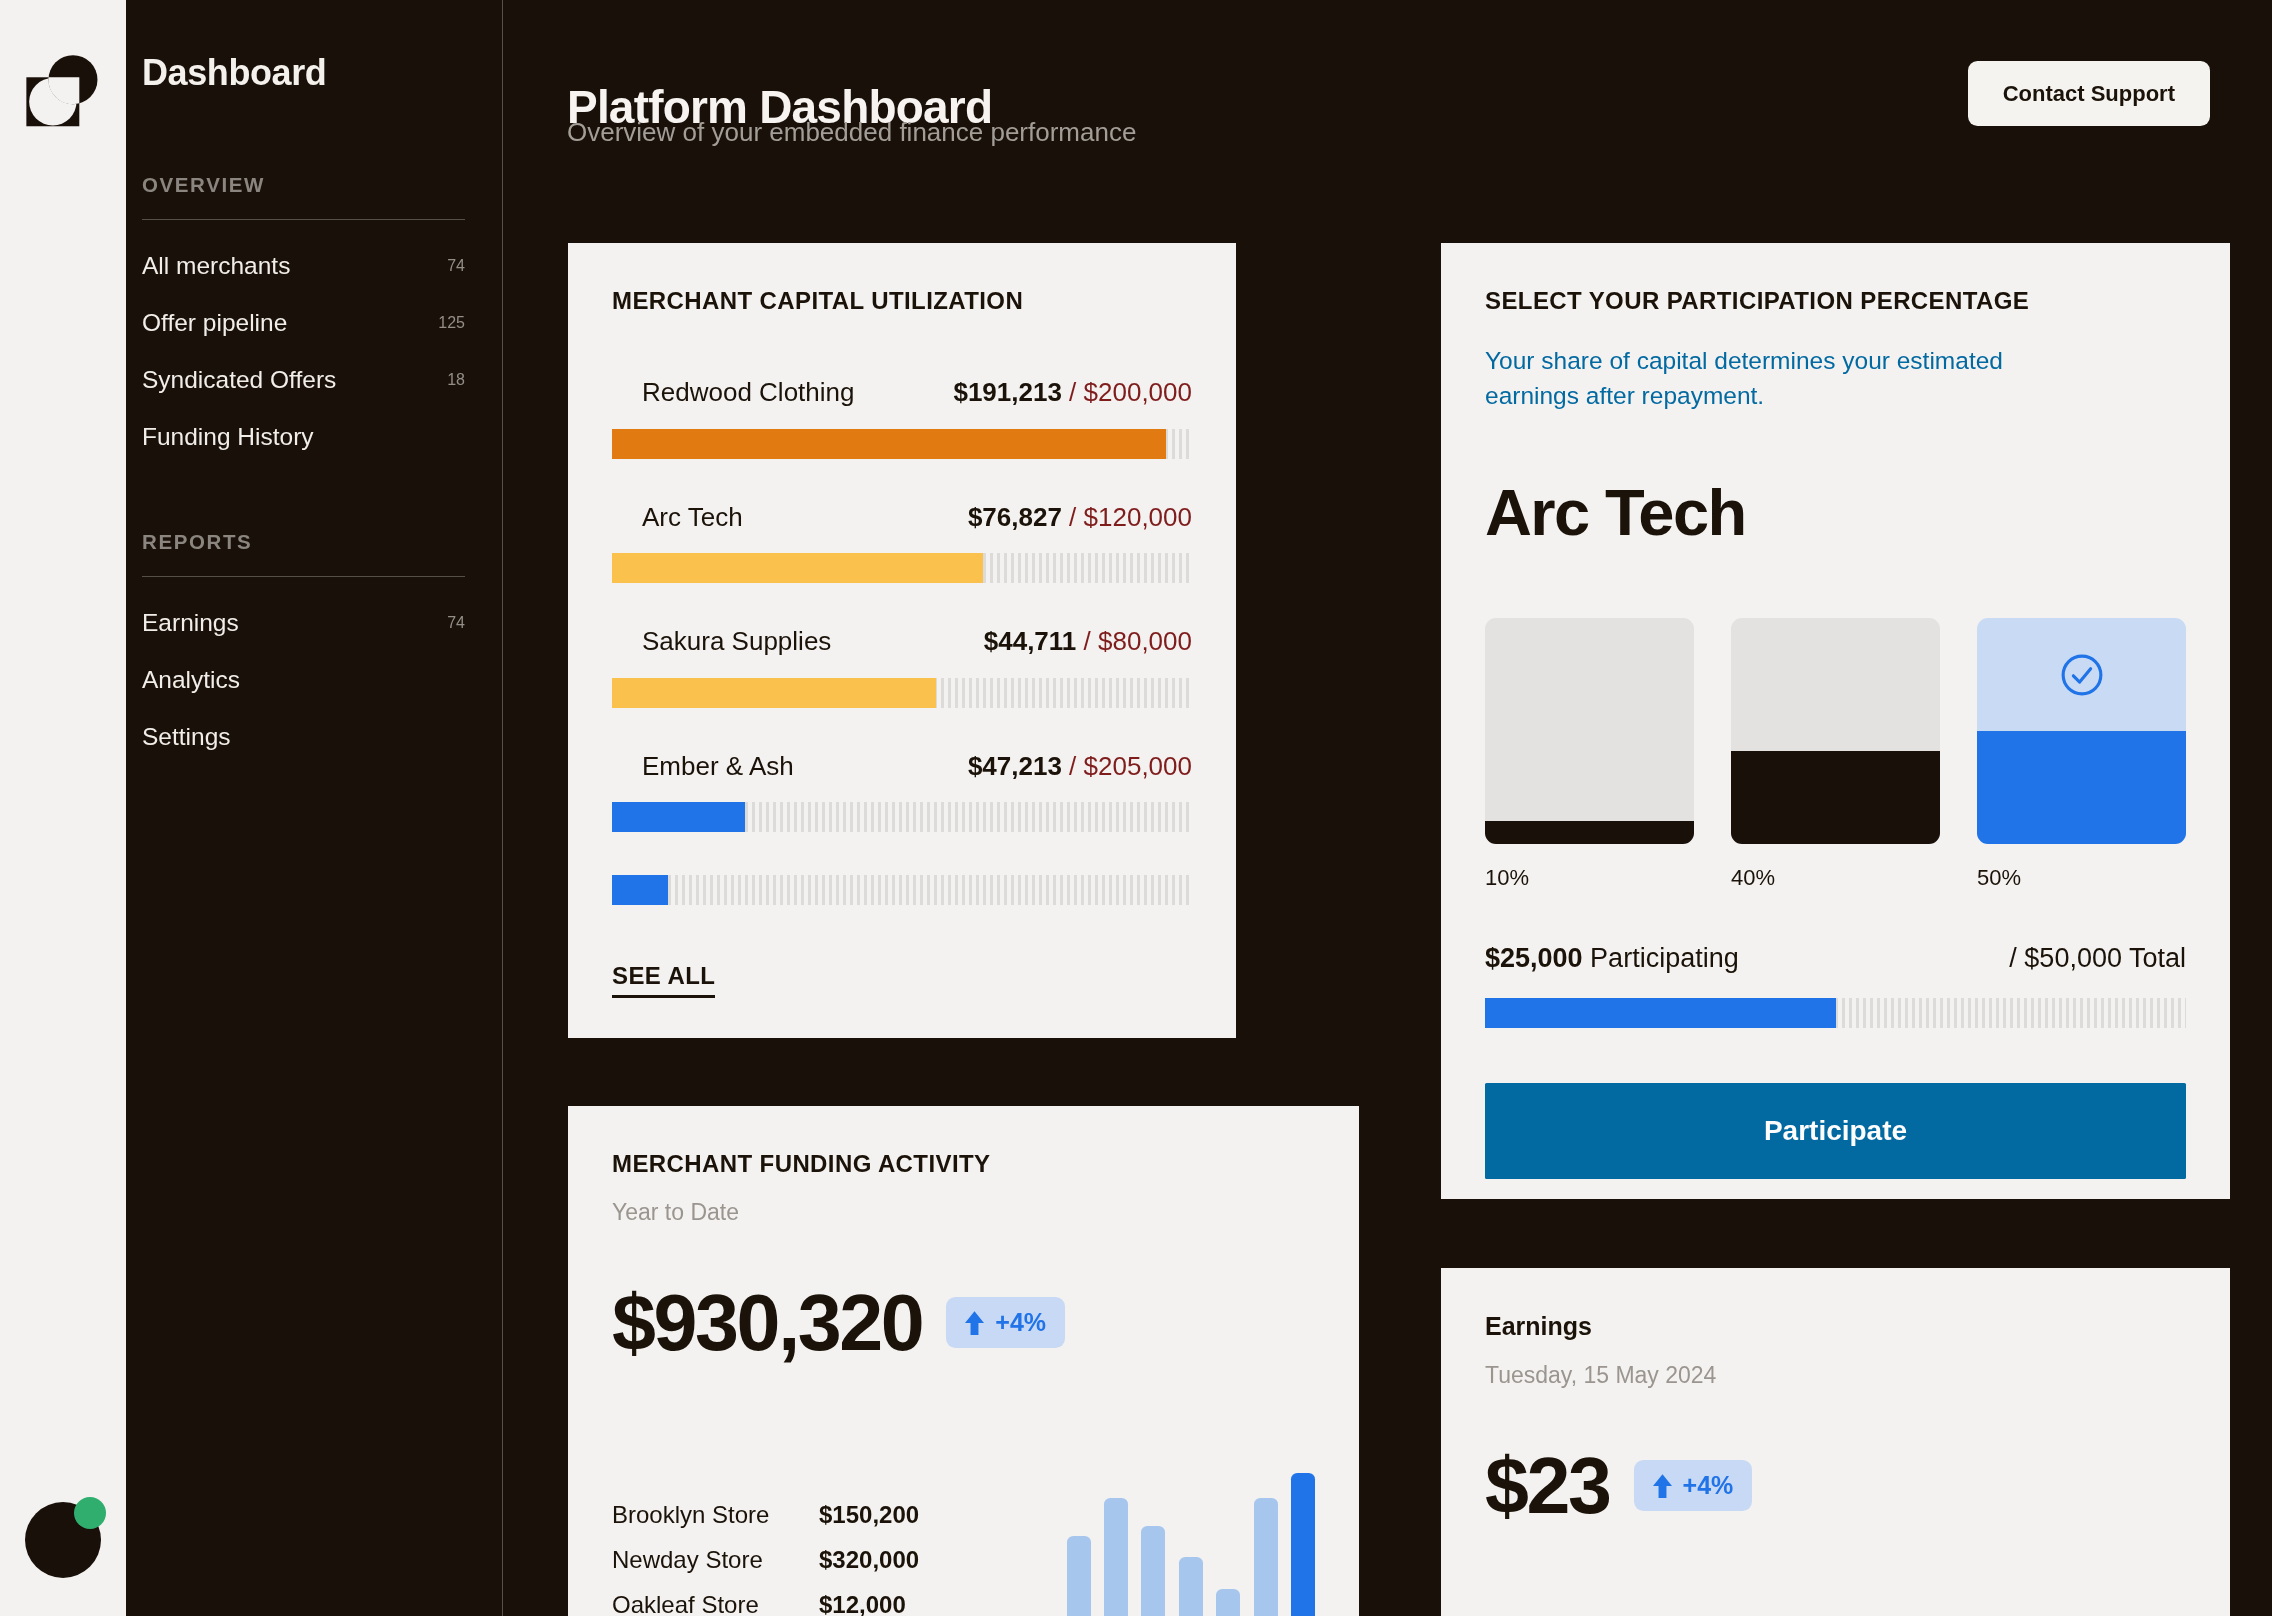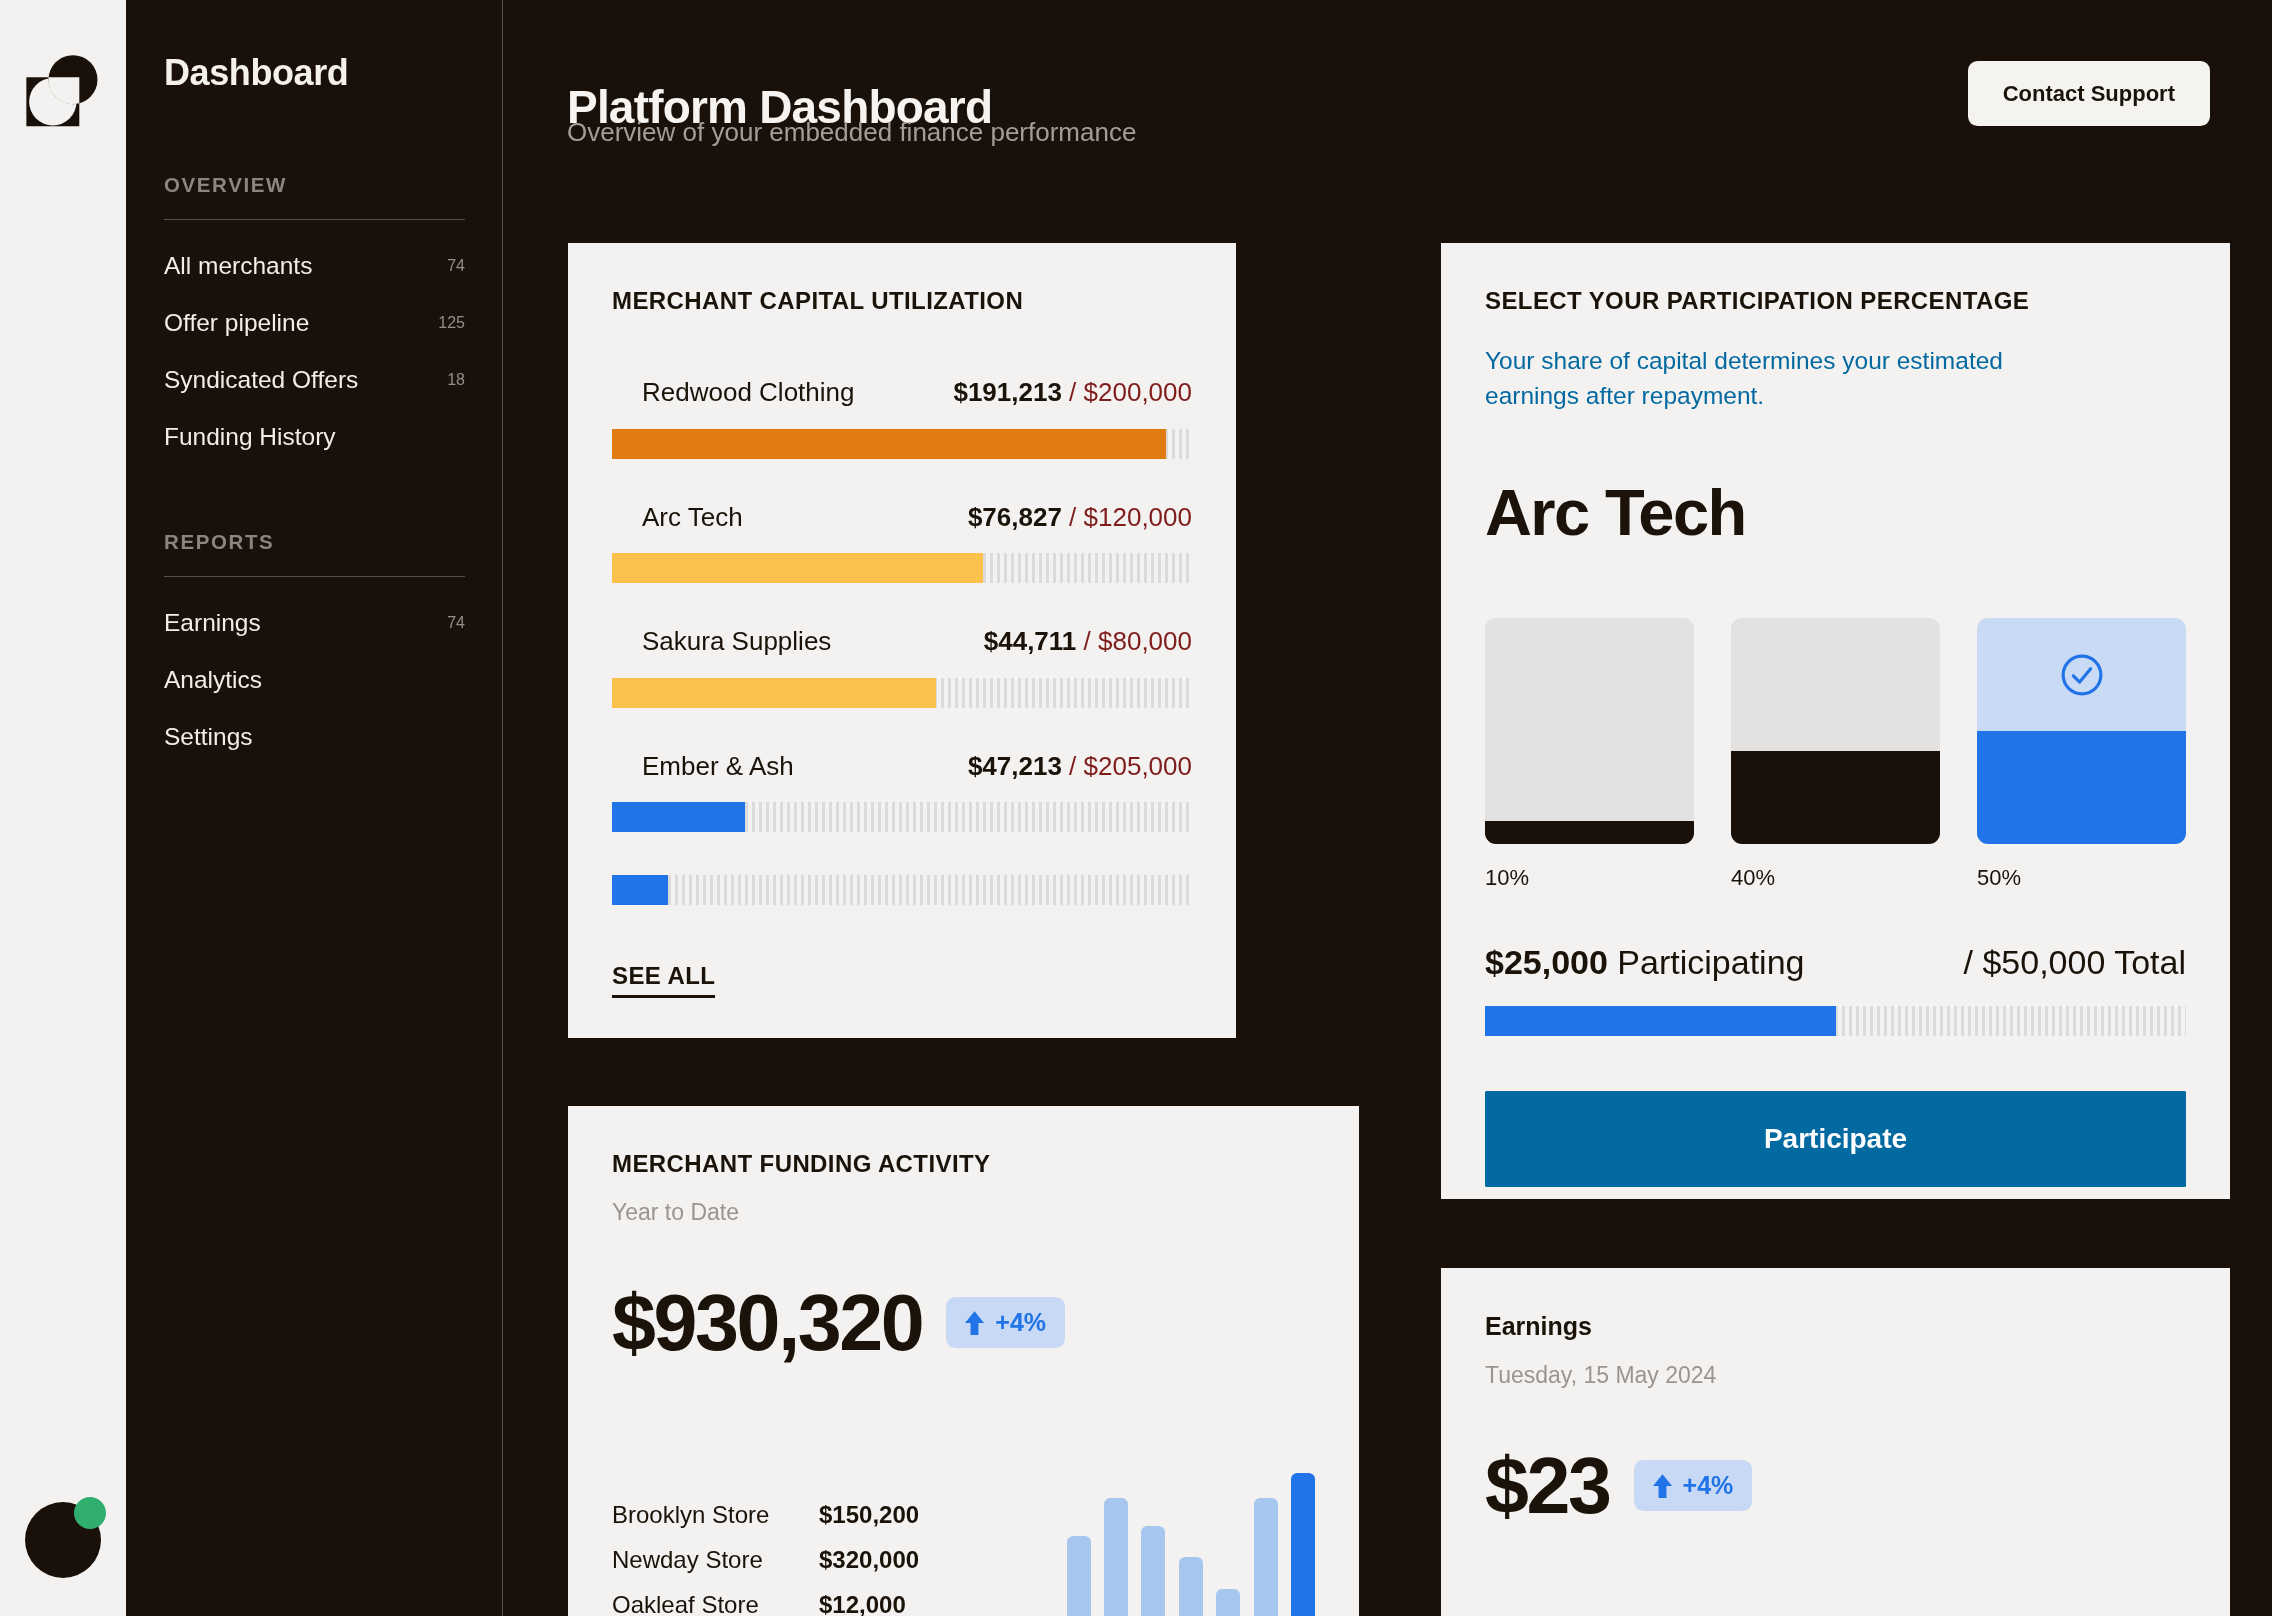--- a/index.html
+++ b/index.html
@@ -9,21 +9,21 @@
     font-family:"Liberation Sans","DejaVu Sans",sans-serif;
     -webkit-font-smoothing:antialiased;
   }
   
   .rail{position:absolute;left:0;top:0;width:126px;height:1616px;background:#f3f2f0;}
   .logo{position:absolute;left:24px;top:52px;width:79px;height:79px;}
   .avatar{position:absolute;left:25px;top:1502px;width:76px;height:76px;border-radius:50%;background:#191009;}
   .avatar .dot{position:absolute;right:-4.7px;top:-5.5px;width:32px;height:32px;border-radius:50%;background:#2fae6e;}
   
   .sidebar{position:absolute;left:126px;top:0;width:377px;height:1616px;box-sizing:border-box;
-           padding:52px 37px 0 38px;border-right:1.6px solid #55504a;}
+           padding:52px 37px 0 16px;border-right:1.6px solid #55504a;}
   .sb-title{color:#f4f1ed;font-size:36px;font-weight:bold;letter-spacing:-0.4px;}
   .sb-section{color:#8a857f;font-size:20.5px;letter-spacing:1.6px;font-weight:bold;}
   .sb-sec-overview{margin-top:79px;}
   .sb-sec-reports{margin-top:65px;}
   .sb-divider{border:none;border-top:1.6px solid #544f49;margin:22px 0 17.4px 0;}
   .sb-list{margin-top:8px;}
   .sb-item{height:57px;display:flex;align-items:center;justify-content:space-between;cursor:pointer;}
   .sb-item .lbl{color:#f1ede9;font-size:24.5px;}
   .sb-item .cnt{color:#938e88;font-size:16px;}
   
@@ -54,21 +54,21 @@
   .parti-sub{margin:28px 0 0 0;color:#0369a1;font-size:24.5px;line-height:35px;max-width:552px;}
   .merchant-name{margin-top:62px;font-size:65px;font-weight:bold;letter-spacing:-1.6px;}
   .options{display:flex;gap:37px;margin-top:68px;}
   .option{flex:1;cursor:pointer;}
   .opt-bar{position:relative;height:226px;border-radius:11px;background:#e3e2e0;overflow:hidden;}
   .opt-bar .opt-fill{position:absolute;left:0;right:0;bottom:0;background:#191009;}
   .option.selected .opt-bar{background:#c9dbf4;}
   .option.selected .opt-fill{background:#2173e8;}
   .opt-check{position:absolute;left:50%;top:35px;transform:translateX(-50%);}
   .opt-label{margin-top:20.5px;font-size:22px;}
-  .parti-row{display:flex;justify-content:space-between;align-items:center;margin-top:52px;font-size:34px;}
+  .parti-row{display:flex;justify-content:space-between;align-items:center;margin-top:52px;font-size:27px;}
   .parti-row .amt{font-weight:bold;}
   .parti-track{margin-top:24px;height:30px;}
   .participate-btn{display:block;width:100%;height:96px;margin-top:55px;border:none;border-radius:1.6px;
                    background:#0369a1;color:#fdfdfd;font-size:28px;font-weight:bold;cursor:pointer;
                    font-family:"Liberation Sans","DejaVu Sans",sans-serif;}
   
   .muted{margin:20.5px 0 0 0;color:#9a958f;font-size:23px;}
   .big-row{display:flex;align-items:center;gap:24px;margin-top:51px;}
   .big-amount{font-size:79px;font-weight:bold;letter-spacing:-2.4px;}
   .badge{display:inline-flex;align-items:center;gap:11px;background:#c7d9f4;border-radius:9.5px;

